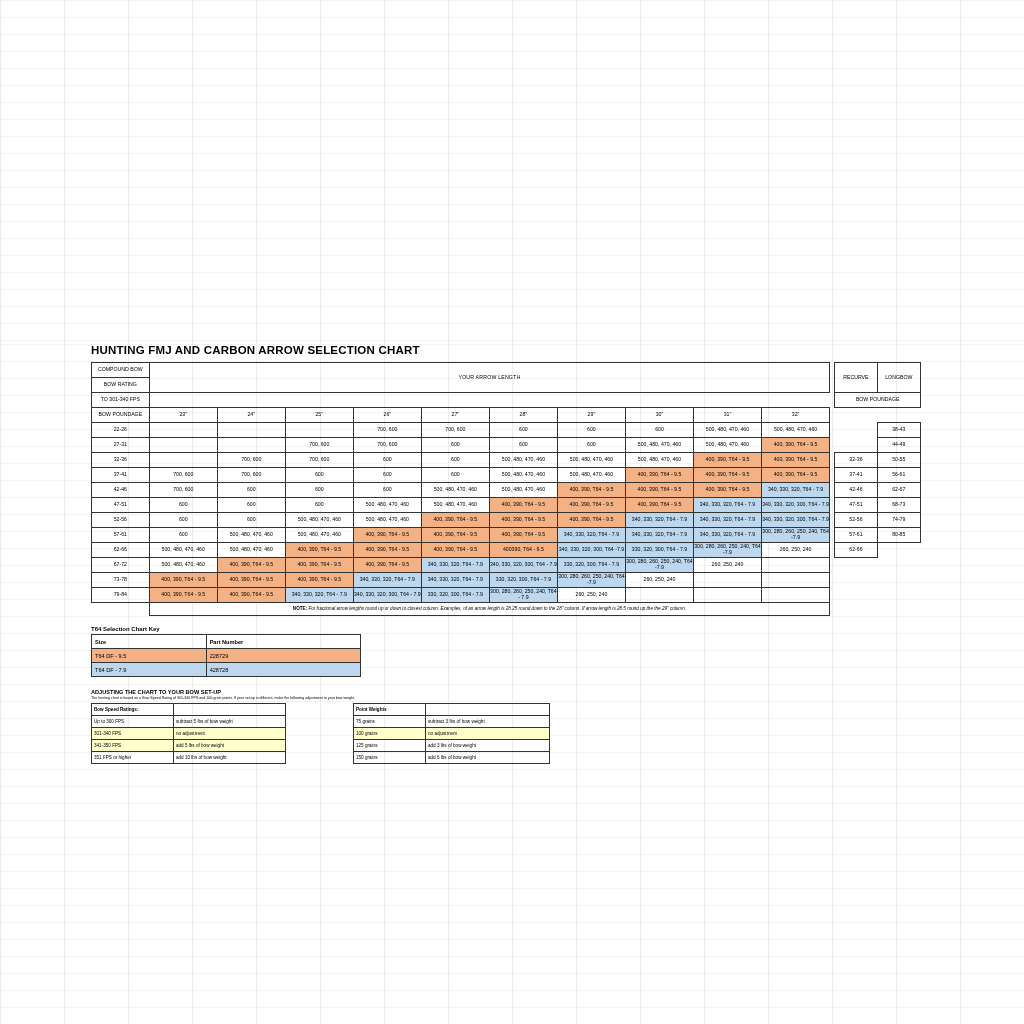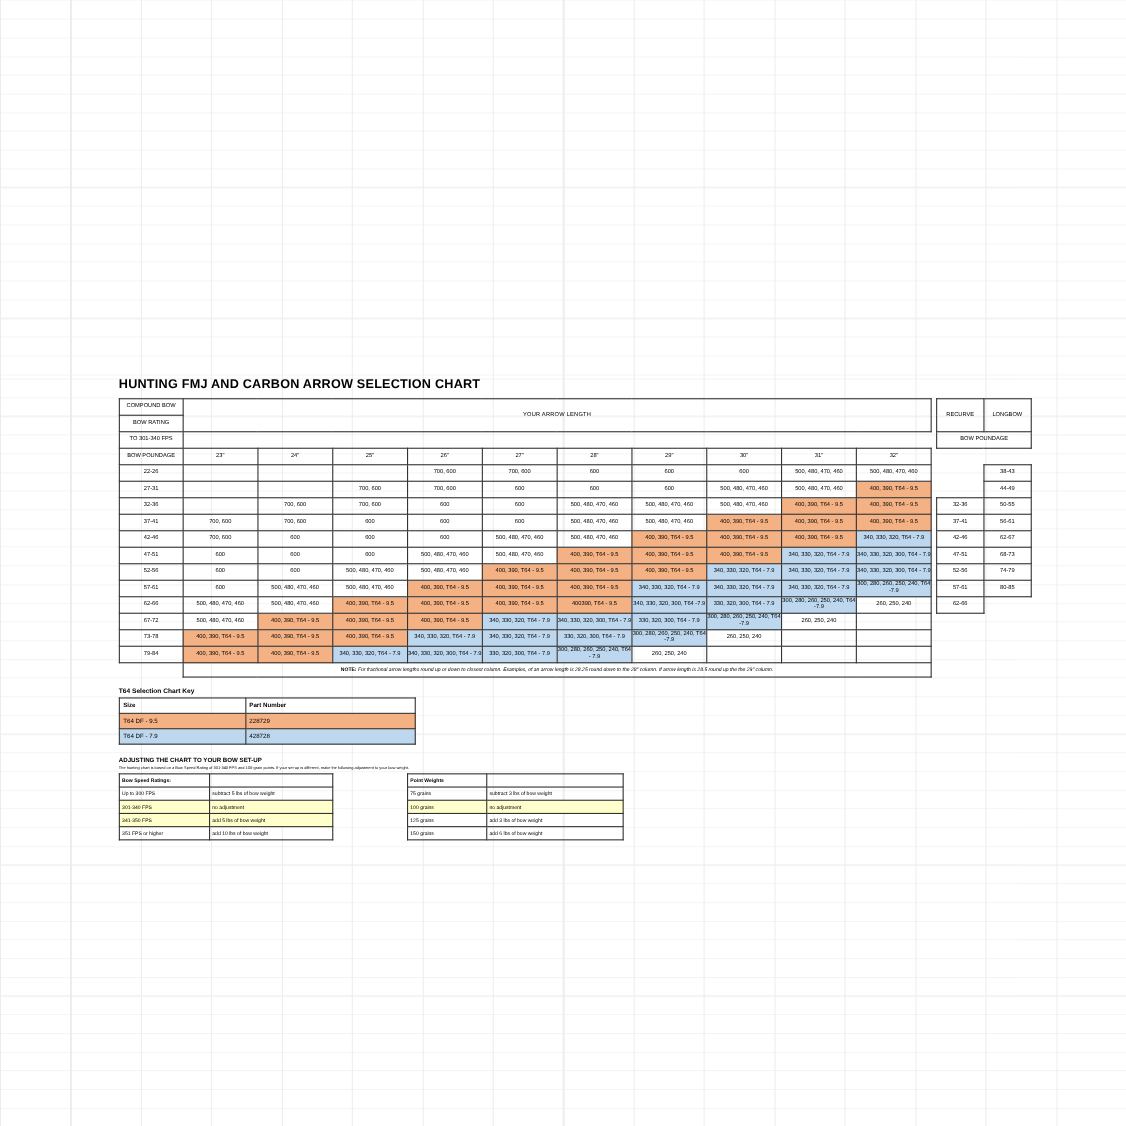--- a/index.html
+++ b/index.html
@@ -14,21 +14,21 @@
   
   #grid-bg{
     position:absolute;left:0;top:0;width:1024px;height:1024px;
     background-image:
       repeating-linear-gradient(to right, #e9e9e9 0 1px, transparent 1px 64px),
       repeating-linear-gradient(to bottom, #f2f2f2 0 1px, transparent 1px 17px);
     background-position:0 344px, 0 344px;
     opacity:.85;
   }
   #sheet{
-    position:absolute;left:108px;top:344px;width:830px;
+    position:absolute;left:91px;top:344px;width:830px;
   }
   .chart-title{
     font-size:11.5px;font-weight:bold;letter-spacing:.2px;margin:0 0 6px 0;
     white-space:nowrap;
   }
   table{border-collapse:collapse;}
   .main-tbl{width:830px;table-layout:fixed;}
   .main-tbl td,.main-tbl th{
     border:1px solid #333;
     font-size:5.2px;

